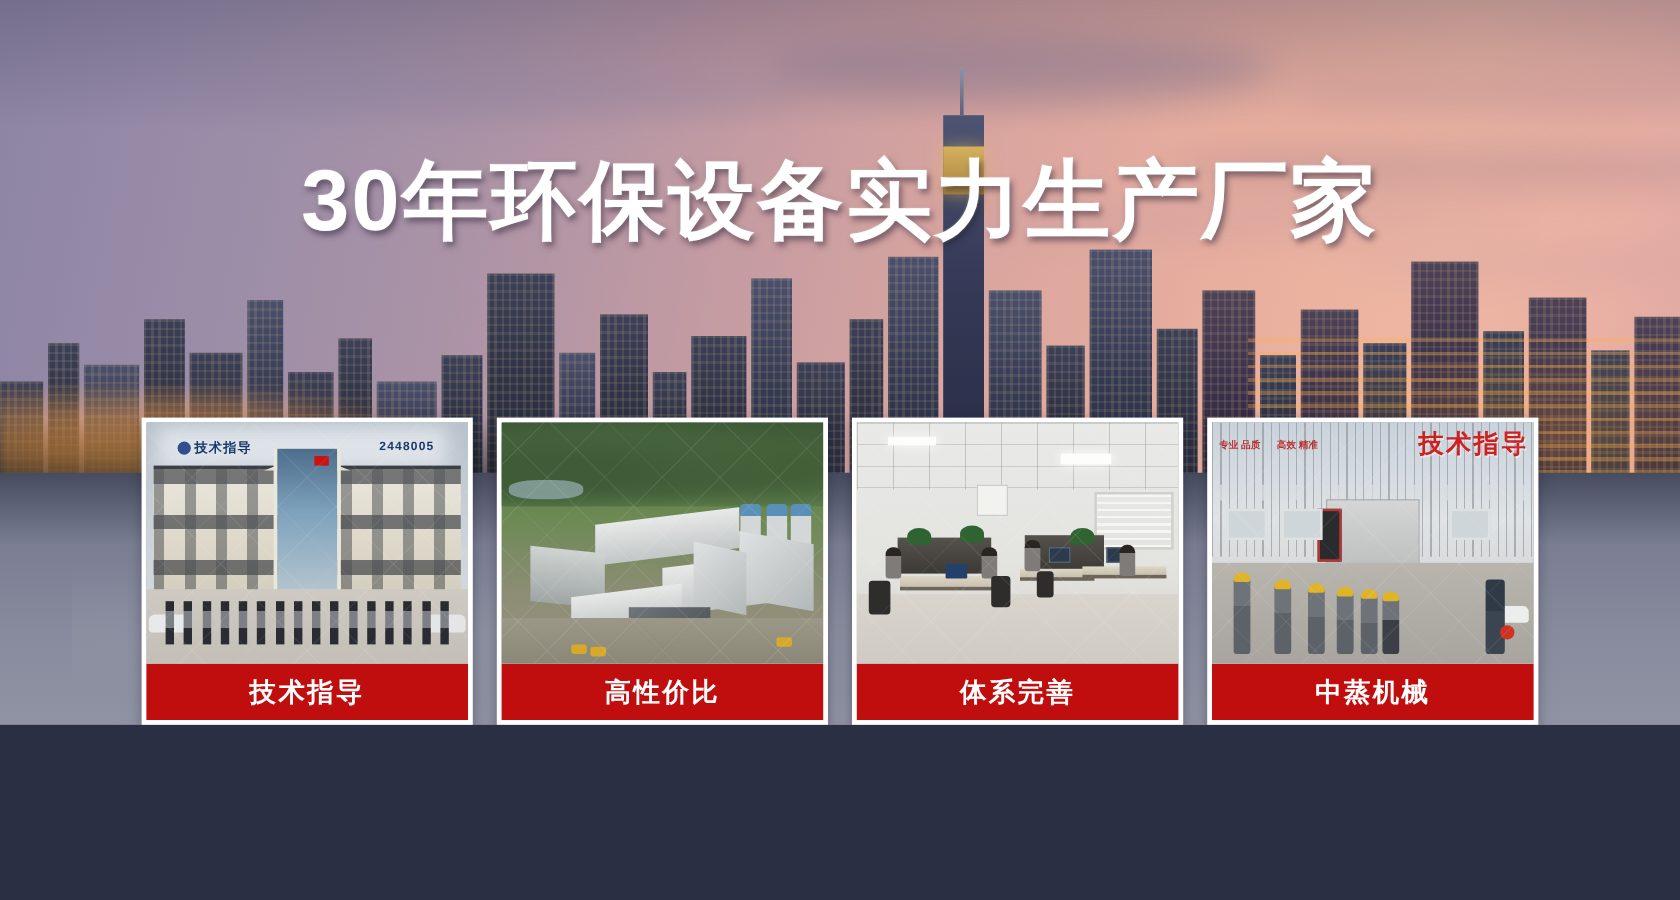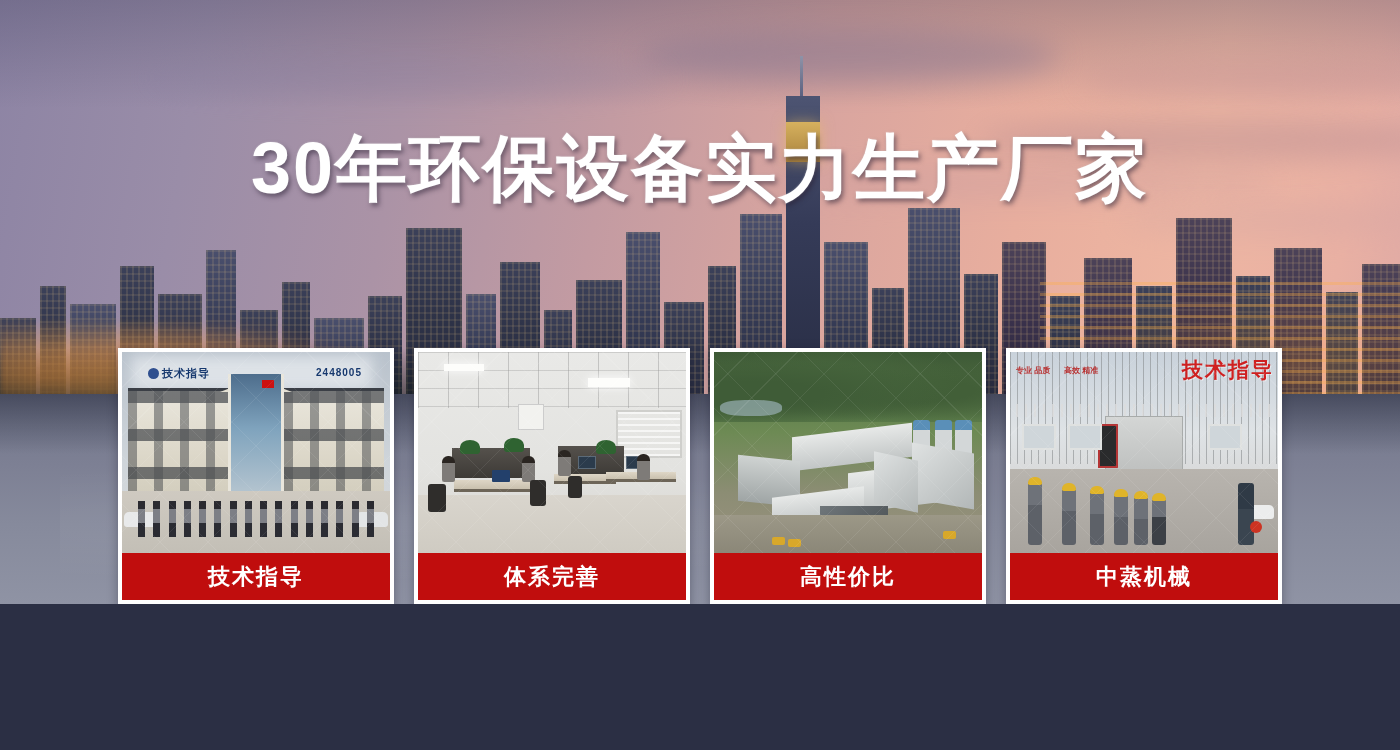--- a/index.html
+++ b/index.html
@@ -373,20 +373,46 @@
             <i></i>
             <i></i>
         </div>
         <div class="wm"></div>
       </div>
       <div class="caption">技术指导</div>
     </div>
 
     <div class="card">
       <div class="photo">
+        <div class="p2-field"></div>
+        <div class="p2-trees"></div>
+        <div class="p2-pond"></div>
+        <div class="p2-plant">
+          <div class="p2-shed s1"></div>
+          <div class="p2-shed s2"></div>
+          <div class="p2-shed s3"></div>
+          <div class="p2-shed s4"></div>
+          <div class="p2-silo" style="right:46px;"></div>
+          <div class="p2-silo" style="right:24px;"></div>
+          <div class="p2-silo" style="right:4px;"></div>
+          <div class="p2-roof" style="right:2px; top:34px; width:62px; height:56px; transform:skewY(10deg);"></div>
+          <div class="p2-roof" style="right:58px; top:42px; width:44px; height:52px; transform:skewY(12deg);"></div>
+          <div class="p2-roof" style="left:92px; top:92px; width:68px; height:26px; background:linear-gradient(135deg,#6f767a,#4e5457);"></div>
+        </div>
+        <div class="p2-road"></div>
+        <div class="p2-yellow" style="left:58px; bottom:8px;"></div>
+        <div class="p2-yellow" style="left:74px; bottom:6px;"></div>
+        <div class="p2-yellow" style="right:26px; bottom:14px;"></div>
+        <div class="wm"></div>
+      </div>
+      <div class="caption">高性价比</div>
+    </div>
+
+    <div class="card">
+      <div class="photo">
         <div class="p3-wall"></div>
         <div class="p3-ceil"></div>
         <div class="p3-light" style="left:26px; top:12px; width:40px; height:7px;"></div>
         <div class="p3-light" style="left:170px; top:26px; width:42px; height:9px;"></div>
         <div class="p3-win"></div>
         <div class="p3-poster"></div>
         <div class="p3-floor"></div>
         <div class="p3-part" style="left:34px; top:96px; width:78px; height:30px;"></div>
         <div class="p3-part" style="left:140px; top:94px; width:66px; height:30px;"></div>
         <div class="p3-desk" style="left:36px; top:128px; width:90px; height:12px;"></div>
@@ -401,46 +427,20 @@
         <div class="p3-person" style="left:24px; top:104px;"></div>
         <div class="p3-person" style="left:104px; top:104px;"></div>
         <div class="p3-person" style="left:140px; top:98px;"></div>
         <div class="p3-person" style="right:36px; top:102px;"></div>
         <div class="p3-chair" style="left:10px; top:132px; width:18px; height:28px;"></div>
         <div class="p3-chair" style="left:112px; top:128px; width:16px; height:26px;"></div>
         <div class="p3-chair" style="left:150px; top:124px; width:14px; height:22px;"></div>
         <div class="wm"></div>
       </div>
       <div class="caption">体系完善</div>
-    </div>
-
-    <div class="card">
-      <div class="photo">
-        <div class="p2-field"></div>
-        <div class="p2-trees"></div>
-        <div class="p2-pond"></div>
-        <div class="p2-plant">
-          <div class="p2-shed s1"></div>
-          <div class="p2-shed s2"></div>
-          <div class="p2-shed s3"></div>
-          <div class="p2-shed s4"></div>
-          <div class="p2-silo" style="right:46px;"></div>
-          <div class="p2-silo" style="right:24px;"></div>
-          <div class="p2-silo" style="right:4px;"></div>
-          <div class="p2-roof" style="right:2px; top:34px; width:62px; height:56px; transform:skewY(10deg);"></div>
-          <div class="p2-roof" style="right:58px; top:42px; width:44px; height:52px; transform:skewY(12deg);"></div>
-          <div class="p2-roof" style="left:92px; top:92px; width:68px; height:26px; background:linear-gradient(135deg,#6f767a,#4e5457);"></div>
-        </div>
-        <div class="p2-road"></div>
-        <div class="p2-yellow" style="left:58px; bottom:8px;"></div>
-        <div class="p2-yellow" style="left:74px; bottom:6px;"></div>
-        <div class="p2-yellow" style="right:26px; bottom:14px;"></div>
-        <div class="wm"></div>
-      </div>
-      <div class="caption">高性价比</div>
     </div>
 
     <div class="card">
       <div class="photo">
         <div class="p4-sky"></div>
         <div class="p4-fac"></div>
         <div class="p4-redtxt">技术指导</div>
         <div class="p4-small" style="left:6px;">专业 品质</div>
         <div class="p4-small" style="left:54px;">高效 精准</div>
         <div class="p4-strip"></div>

